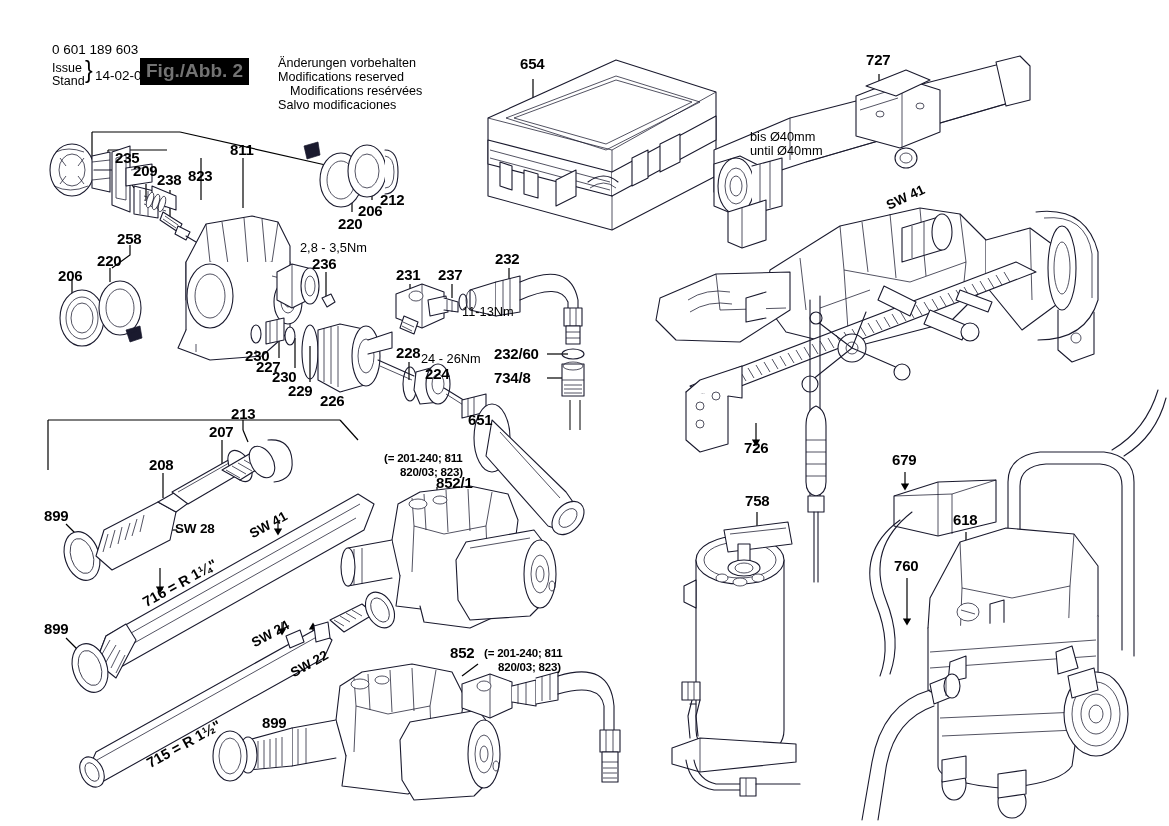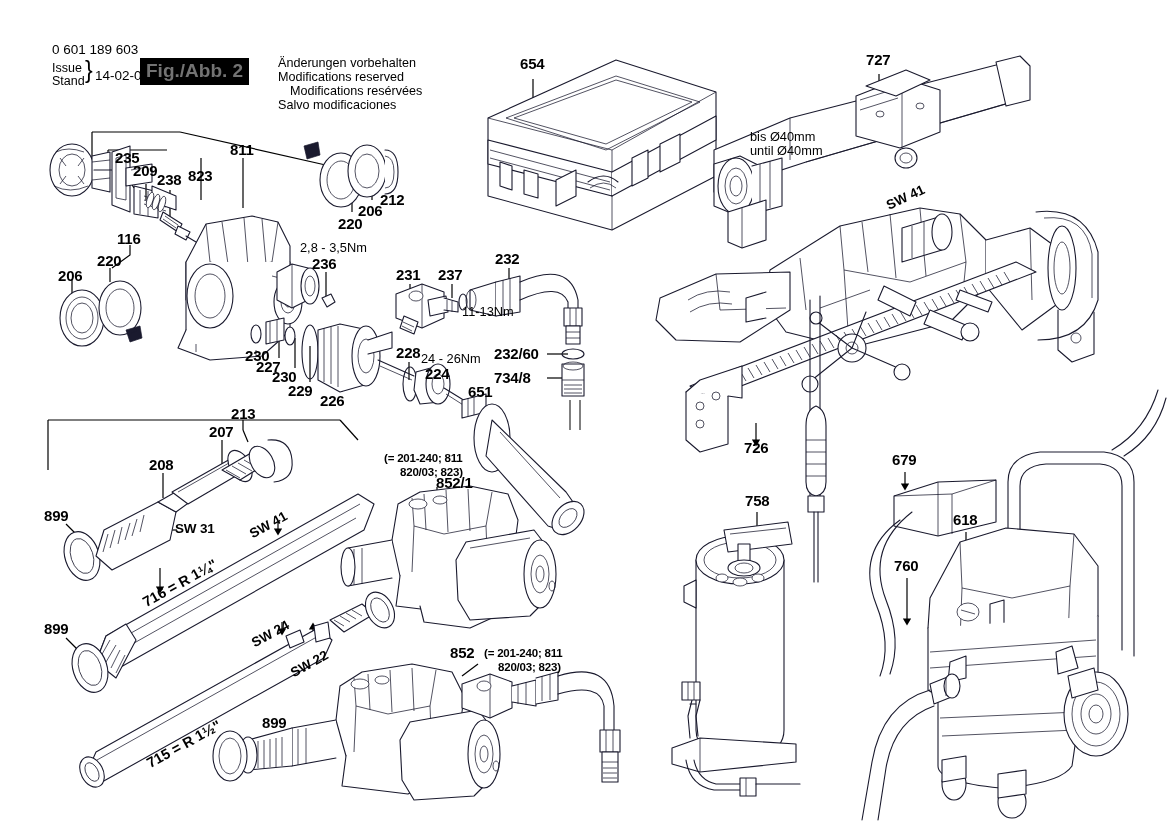--- a/index.html
+++ b/index.html
@@ -671,21 +671,21 @@
   <div class="disclaimer" style="left:278px; top:56px;">Änderungen vorbehalten</div>
   <div class="disclaimer" style="left:278px; top:70px;">Modifications reserved</div>
   <div class="disclaimer" style="left:290px; top:84px;">Modifications resérvées</div>
   <div class="disclaimer" style="left:278px; top:98px;text-align:right;">Salvo modificaciones</div>
 
   <div class="lbl" style="left:115px; top:150px;">235</div>
   <div class="lbl" style="left:133px; top:163px;">209</div>
   <div class="lbl" style="left:188px; top:152px;margin-top:16px;">823</div>
   <div class="lbl" style="left:230px; top:142px;">811</div>
   <div class="lbl" style="left:157px; top:172px;">238</div>
-  <div class="lbl" style="left:117px; top:231px;">116</div>
+  <div class="lbl" style="left:117px; top:231px;">258</div>
   <div class="lbl" style="left:338px; top:216px;">220</div>
   <div class="lbl" style="left:358px; top:203px;">206</div>
   <div class="lbl" style="left:97px; top:253px;">220</div>
   <div class="lbl" style="left:58px; top:268px;">206</div>
   <div class="lbl" style="left:380px; top:192px;">212</div>
   <div class="lbl" style="left:312px; top:256px;">236</div>
   <div class="note" style="left:300px; top:241px;">2,8 - 3,5Nm</div>
 
   <div class="lbl" style="left:245px; top:348px;">230</div>
   <div class="lbl" style="left:256px; top:359px;">227</div>
@@ -697,30 +697,30 @@
   <div class="lbl" style="left:438px; top:267px;">237</div>
   <div class="lbl" style="left:495px; top:251px;">232</div>
   <div class="note" style="left:462px; top:305px;">11-13Nm</div>
 
   <div class="lbl" style="left:396px; top:345px;">228</div>
   <div class="lbl" style="left:425px; top:366px;">224</div>
   <div class="note" style="left:421px; top:352px;">24 - 26Nm</div>
 
   <div class="lbl" style="left:494px; top:346px;">232/60</div>
   <div class="lbl" style="left:494px; top:370px;">734/8</div>
-  <div class="lbl" style="left:468px; top:384px;">651</div>
+  <div class="lbl" style="left:468px; top:412px;">651</div>
 
   <div class="lbl" style="left:231px; top:406px;">213</div>
   <div class="lbl" style="left:209px; top:424px;">207</div>
   <div class="lbl" style="left:149px; top:457px;">208</div>
   <div class="lbl" style="left:44px; top:508px;">899</div>
   <div class="lbl" style="left:44px; top:621px;">899</div>
   <div class="lbl" style="left:262px; top:715px;">899</div>
 
-  <div class="lbl sw" style="left:175px; top:522px;">SW 31</div>
+  <div class="lbl sw" style="left:175px; top:522px;">SW 28</div>
   <div class="rot-sw" style="left:247px; top:528px; transform:rotate(-29deg);">SW 41</div>
   <div class="rot-sw" style="left:249px; top:637px; transform:rotate(-29deg);">SW 24</div>
   <div class="rot-sw" style="left:288px; top:667px; transform:rotate(-29deg);">SW 22</div>
   <div class="rot-sw" style="left:884px; top:199px; transform:rotate(-25deg);">SW 41</div>
 
   <div class="rot-sw" style="left:140px; top:596px; transform:rotate(-29deg); font-size:14.5px;">716 = R 1¼"</div>
   <div class="rot-sw" style="left:144px; top:757px; transform:rotate(-29deg); font-size:14.5px;">715 = R 1½"</div>
 
   <div class="lbl tiny" style="left:384px; top:452px;">(= 201-240; 811</div>
   <div class="lbl tiny" style="left:400px; top:466px;">820/03; 823)</div>

